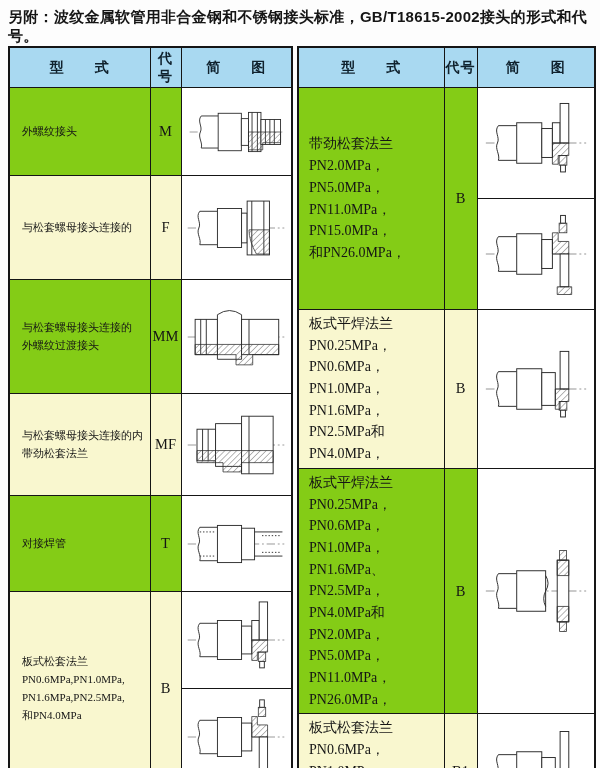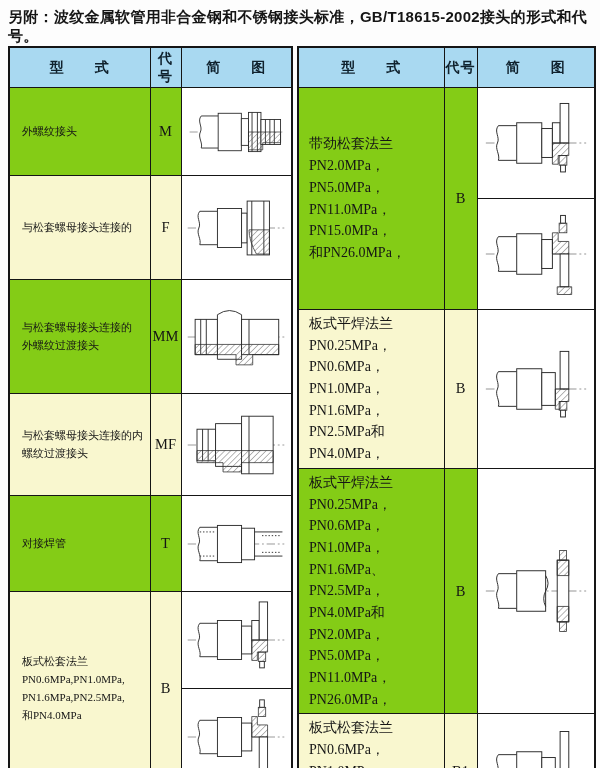--- a/index.html
+++ b/index.html
@@ -113,21 +113,21 @@
           <path d="M36 22 q13 -9 26 0 V70 H36 z" class="lw"></path>
           <rect x="62" y="27" width="40" height="38" class="lw"></rect>
           <line x1="70" y1="27" x2="70" y2="65" class="d"></line>
           <path d="M12 54 h90 v11 h-28 v11 h-18 v-11 h-44 z" class="hz"></path>
         </svg>
       </td>
     </tr>
 
     <tr class="hl" style="height:102px">
       <td class="type">与松套螺母接头连接的内
-螺纹过渡接头</td>
+带劲松套法兰</td>
       <td class="code">MF</td>
       <td class="diag">
         <svg class="fig" width="104" height="90" viewBox="0 0 112 92">
           <use href="#g-cl" xlink:href="#g-cl"></use>
           <rect x="14" y="29" width="20" height="34" class="lw"></rect>
           <line x1="20" y1="29" x2="20" y2="63" class="d"></line>
               <line x1="26" y1="29" x2="26" y2="63" class="d"></line>
           <rect x="34" y="23" width="28" height="46" class="lw"></rect>
           <rect x="62" y="15" width="34" height="62" class="lw"></rect>
           <line x1="70" y1="15" x2="70" y2="77" class="d"></line>

